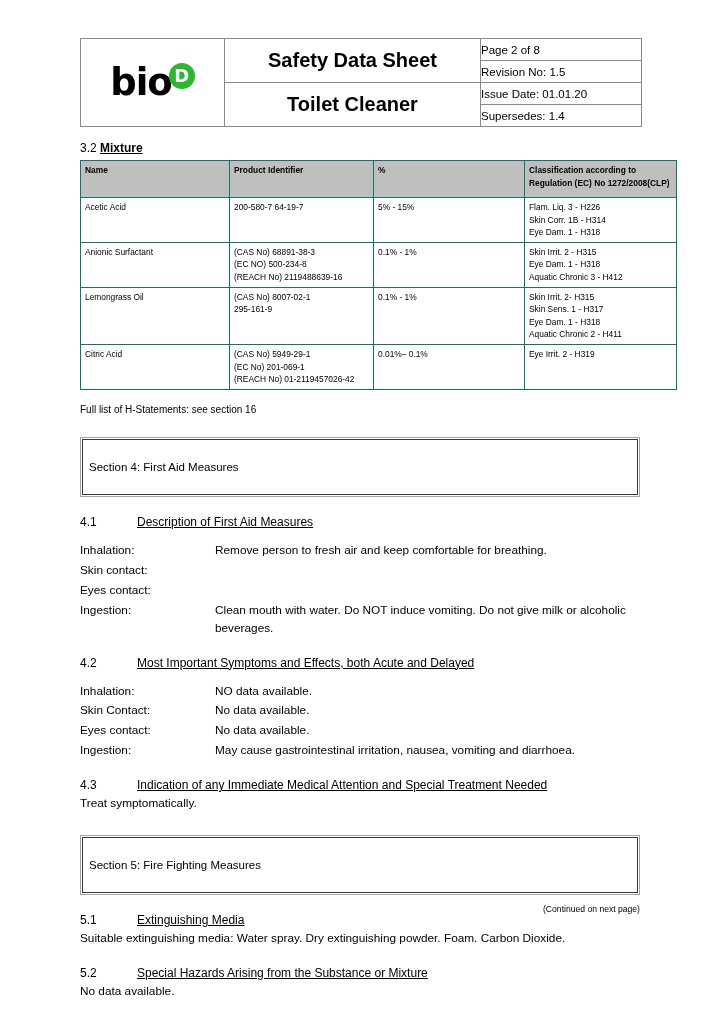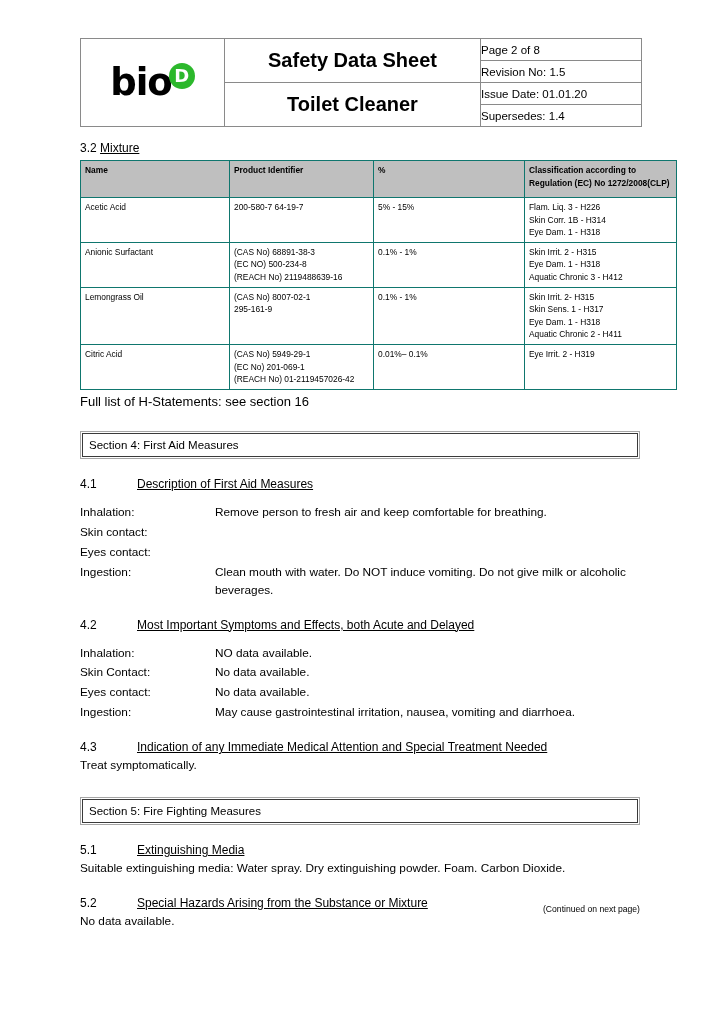--- a/index.html
+++ b/index.html
@@ -90,21 +90,21 @@
     height: 21px;
     padding-left: 4px;
   }
 
   
   .sub-head {
     font-size: 12px;
     margin-top: 14px;
     margin-bottom: 5px;
   }
-  .u { text-decoration: underline; }
+  .u { text-decoration: underline; font-weight: bold; }
 
   
   table.mix-table {
     border-collapse: collapse;
     width: 560px;
     table-layout: fixed;
     font-size: 8.4px;
   }
   table.mix-table td, table.mix-table th {
     border: 1px solid #0f766e;
@@ -119,34 +119,34 @@
     height: 30px;
     vertical-align: top;
   }
   .c-name  { width: 140px; }
   .c-ident { width: 135px; }
   .c-pct   { width: 142px; }
   .c-class { width: 143px; }
   td.mid { vertical-align: middle; }
 
   .note {
-    font-size: 13px;
-    margin-top: 4px;
+    font-size: 10px;
+    margin-top: 14px;
   }
 
   
   .section-banner {
     margin-top: 22px;
     border: 1px solid #a6a6a6;
     padding: 1px;
     background: #ffffff;
   }
   .section-banner-inner {
     border: 1px solid #3a3a3a;
-    padding: 5px 6px;
+    padding: 21px 6px;
     font-size: 11.5px;
   }
 
   
   .subsec {
     margin-top: 18px;
     font-size: 12px;
     display: flex;
   }
   .subsec .num {

